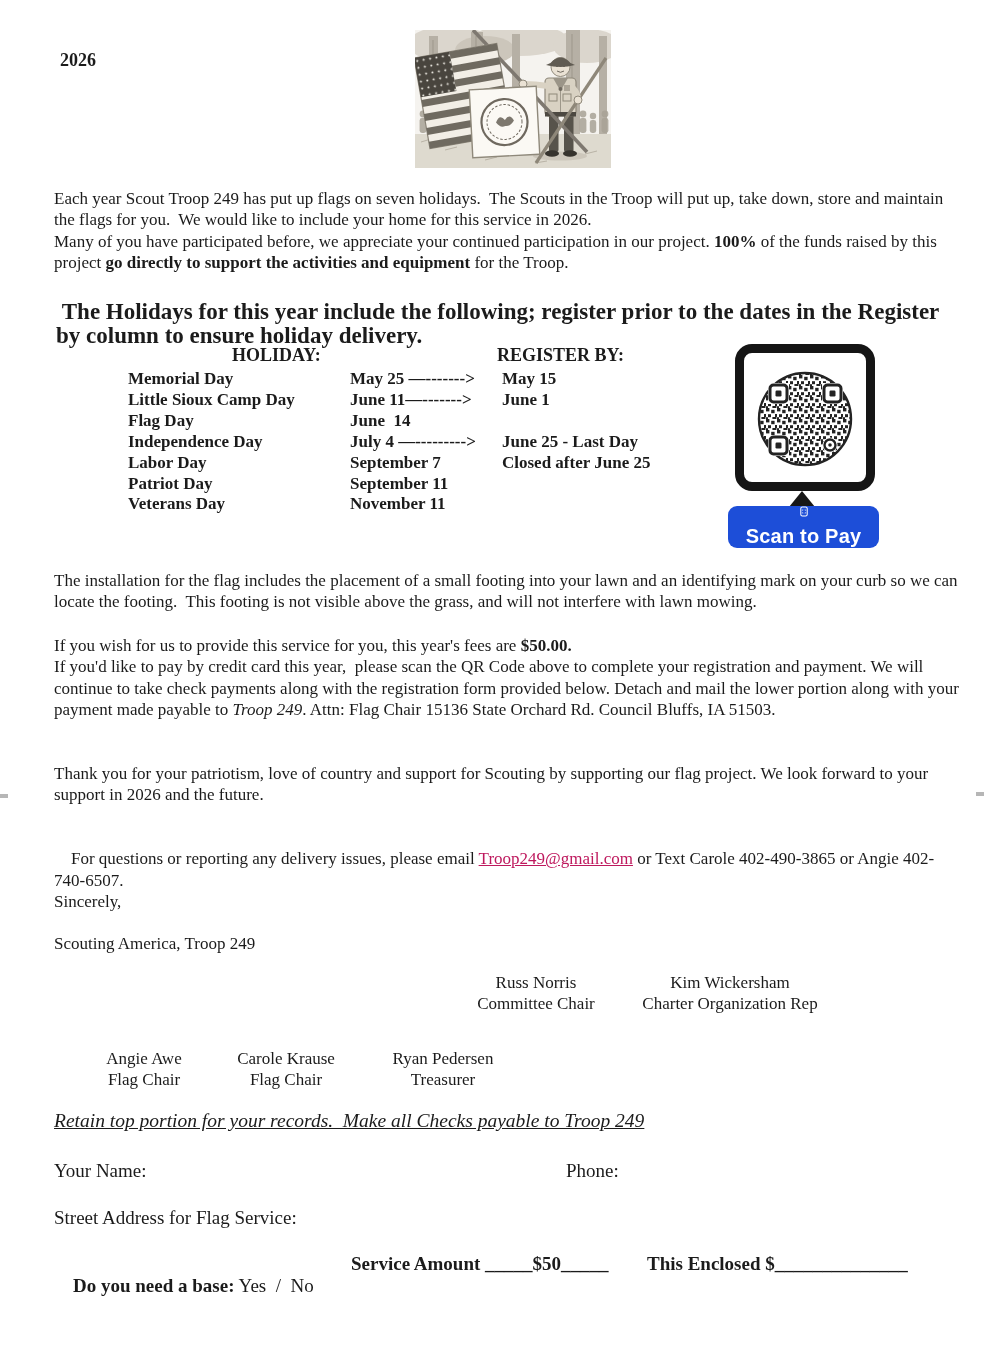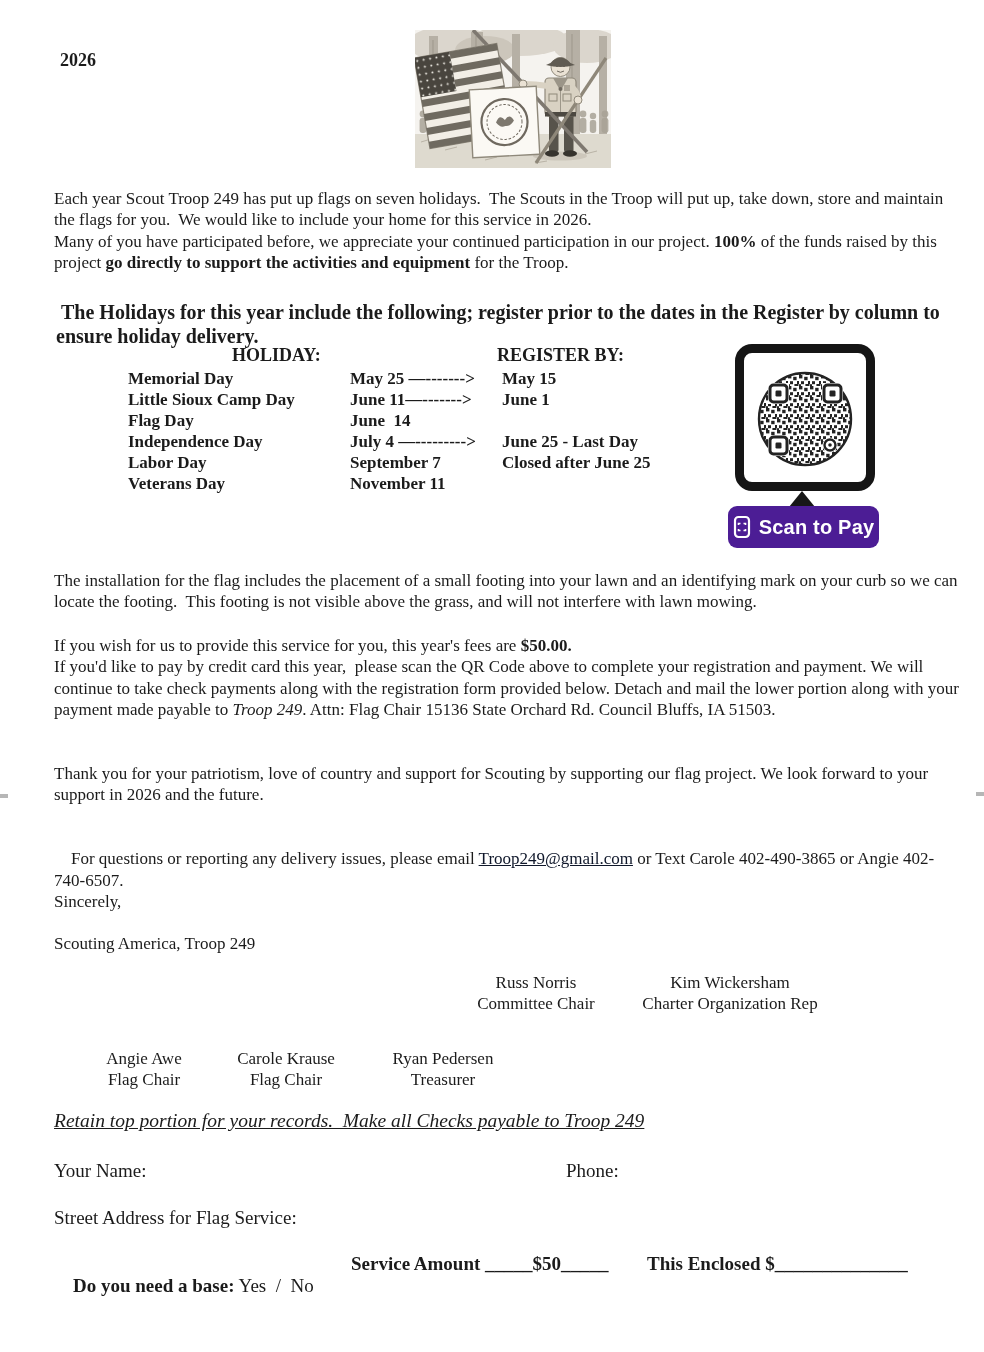--- a/index.html
+++ b/index.html
@@ -10,44 +10,44 @@
   }
   .abs { position:absolute; }
   .pre { white-space:pre-wrap; }
   .b { font-weight:bold; }
   .i { font-style:italic; }
   .serif17 { font-size:17px; line-height:21.4px; }
   .year { left:60px; top:50px; font-size:18px; font-weight:bold; }
   .hero { left:415px; top:30px; }
 
   .intro { left:54px; top:188px; width:905px; }
-  .holheading { left:56px; top:300px; width:902px; font-size:20px; line-height:24px; font-weight:bold; }
+  .holheading { left:56px; top:300px; width:902px; font-size:23px; line-height:24px; font-weight:bold; }
   .colh { font-size:18px; font-weight:bold; }
   .holtable { left:128px; top:369px; width:600px; font-weight:bold; font-size:17px; }
   .hrow { display:grid; grid-template-columns:222px 152px 226px; line-height:20.9px; }
 
   .qrbox {
     left:735px; top:344px; width:122px; height:129px;
     border:9px solid #151515; border-radius:17px; background:#ffffff;
   }
   .qrpointer {
     left:789px; top:491px; width:0; height:0;
     border-left:13px solid transparent; border-right:13px solid transparent;
     border-bottom:16px solid #171717;
   }
   .scanbadge {
     left:728px; top:506px; width:151px; height:42px;
-    background:#4c1d95; border-radius:9px; color:#ffffff;
+    background:#1d4ed8; border-radius:9px; color:#ffffff;
     display:flex; align-items:center; justify-content:center; gap:8px;
     font-family:"Liberation Sans","DejaVu Sans",sans-serif;
-    font-size:20px; font-weight:bold; letter-spacing:0.2px;
+    font-size:20px; font-weight:bold; letter-spacing:0.2px;flex-direction:column;
   }
 
   .para { left:54px; width:905px; }
-  .email-link { color:#0f172a; text-decoration:underline; cursor:pointer; }
+  .email-link { color:#be185d; text-decoration:underline; cursor:pointer; }
 
   .sigcol { position:absolute; text-align:center; font-size:17px; line-height:20.8px; }
 
   .retain { left:54px; top:1110px; font-size:19.5px; font-style:italic; text-decoration:underline; }
   .form19 { font-size:19px; }
 
   .edgemark { width:8px; height:4px; background:#8f8f8f; opacity:0.65; }
 </style>
 </head>
 <body>
@@ -197,20 +197,25 @@
       <div class="pre">Independence Day</div>
       <div class="pre">July 4 —---------&gt;</div>
       <div class="pre">June 25 - Last Day</div>
     </div>
     <div class="hrow">
       <div class="pre">Labor Day</div>
       <div class="pre">September 7</div>
       <div class="pre">Closed after June 25</div>
     </div>
     <div class="hrow">
+      <div class="pre">Patriot Day</div>
+      <div class="pre">September 11</div>
+      <div class="pre"></div>
+    </div>
+    <div class="hrow">
       <div class="pre">Veterans Day</div>
       <div class="pre">November 11</div>
       <div class="pre"></div>
     </div>
   </div>
 
   <div class="abs qrbox">
     <svg width="122" height="129" viewBox="0 0 122 129" aria-hidden="true">
       <circle cx="61" cy="66" r="46" fill="url(#qrp2)"></circle>
       <defs>

